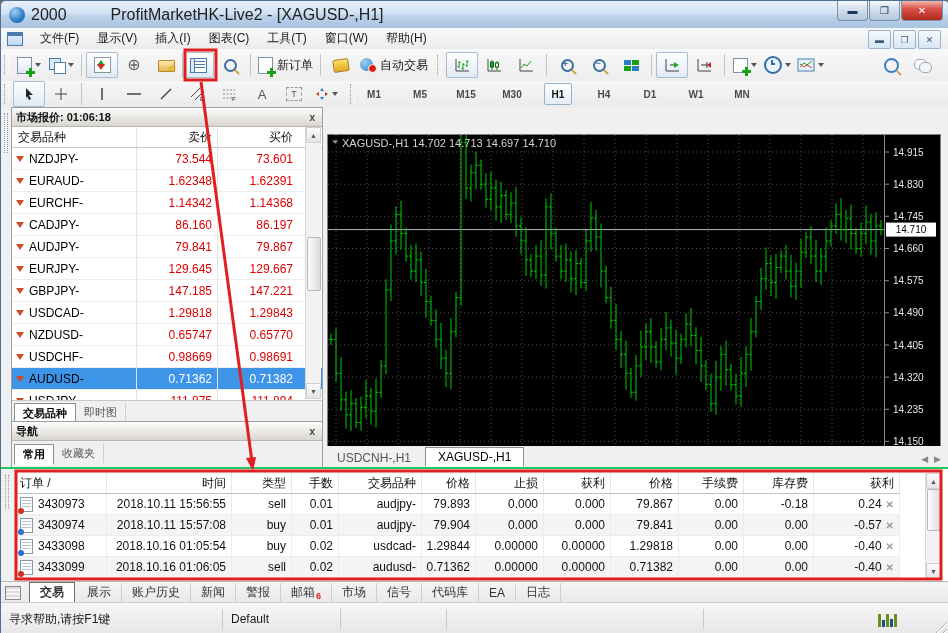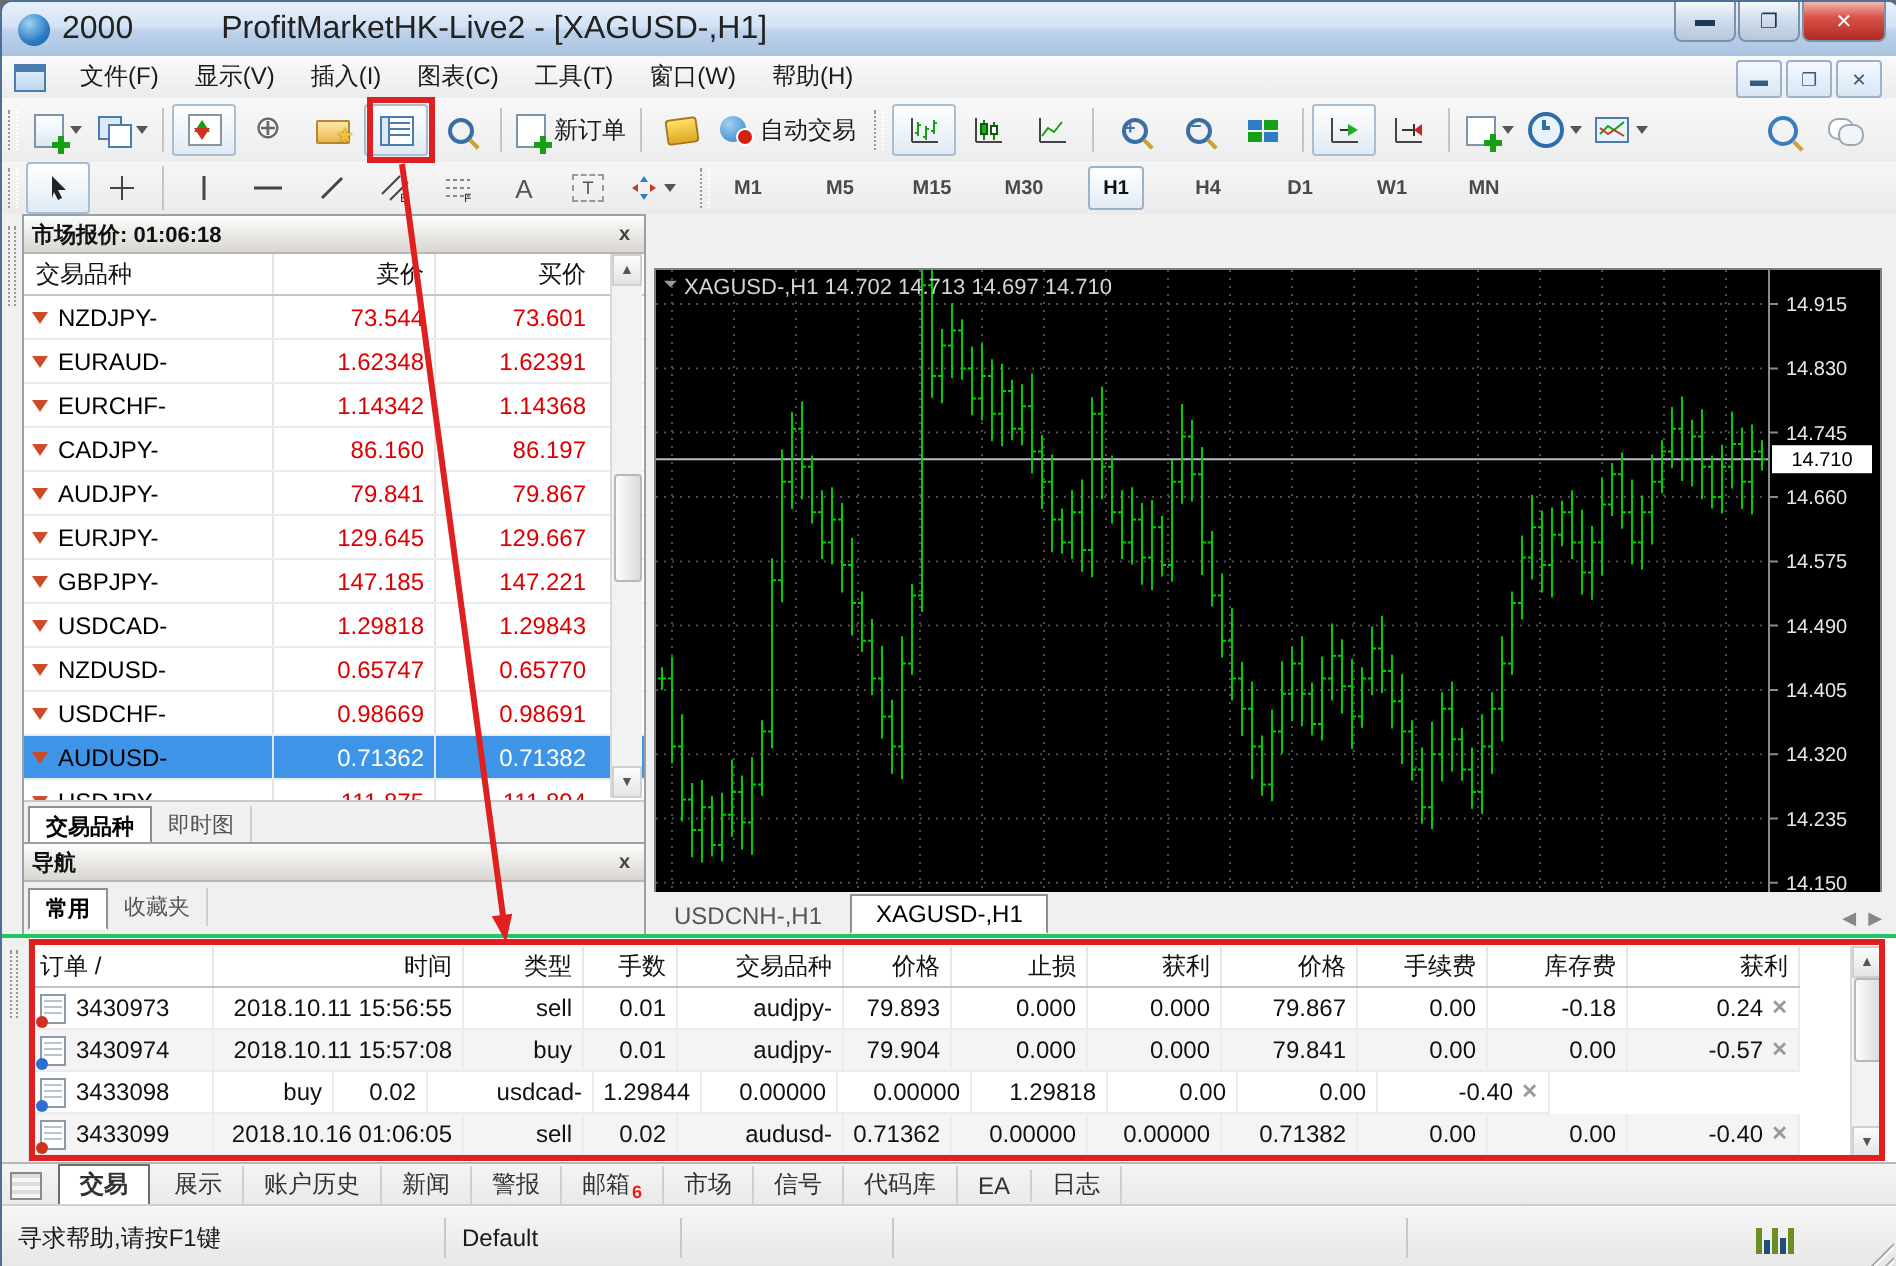--- a/index.html
+++ b/index.html
@@ -592,20 +592,21 @@
           <div class="oc" style="width: 70px;">0.00</div>
           <div class="oc" style="width: 86px;">-0.57<span class="rowx">✕</span></div>
         </div>
         <div class="ordrow" style="top: 67px;">
           <div class="oc first" style="width: 92px;">
             <div class="docic">
               <div class="dot" style="background: rgb(42, 111, 208);"></div>
             </div>
             <span>3433098</span>
           </div>
+          <div class="oc" style="width: 125px;">2018.10.16 01:05:54</div>
           <div class="oc" style="width: 60px;">buy</div>
           <div class="oc" style="width: 47px;">0.02</div>
           <div class="oc" style="width: 83px;">usdcad-</div>
           <div class="oc" style="width: 54px;">1.29844</div>
           <div class="oc" style="width: 68px;">0.00000</div>
           <div class="oc" style="width: 67px;">0.00000</div>
           <div class="oc" style="width: 68px;">1.29818</div>
           <div class="oc" style="width: 65px;">0.00</div>
           <div class="oc" style="width: 70px;">0.00</div>
           <div class="oc" style="width: 86px;">-0.40<span class="rowx">✕</span></div>

